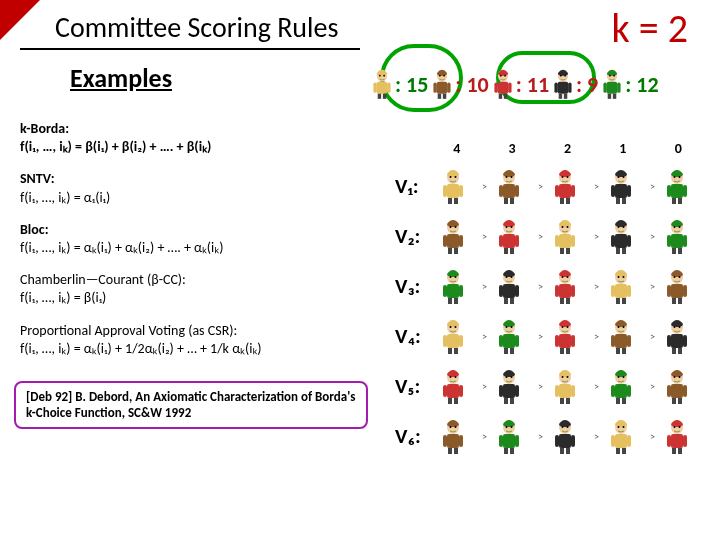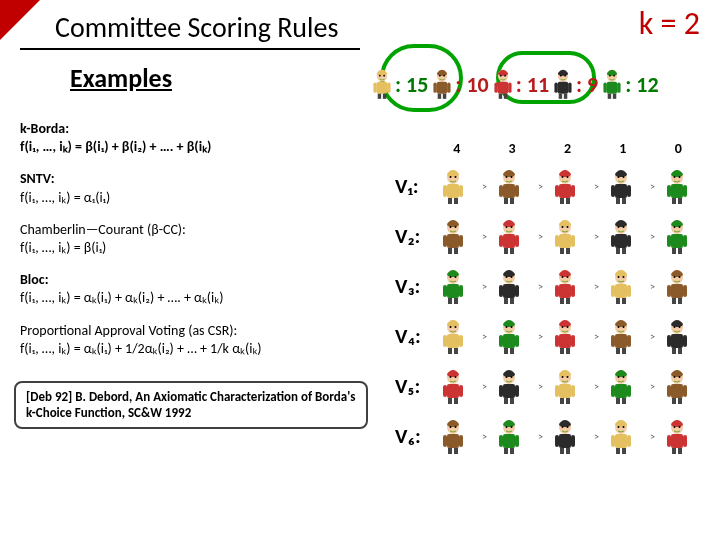--- a/index.html
+++ b/index.html
@@ -1,39 +1,39 @@
 <!DOCTYPE html>
 <html><head>
 <meta charset="utf-8">
 <style>
   html, body { margin: 0; padding: 0; width: 720px; height: 540px; font-family: Calibri, Arial, sans-serif; background: #fff; overflow: hidden; }
   .slide { position: relative; width: 720px; height: 449px; }
   .red-triangle { position: absolute; top: 0; left: 0; width: 0; height: 0; border-top: 40px solid #c00000; border-right: 40px solid transparent; }
   .title { position: absolute; top: 10px; left: 55px; font-size: 28px; color: #000; }
   .title-underline { position: absolute; top: 48px; left: 20px; width: 340px; border-bottom: 2px solid #000; }
-  .k2 { position: absolute; top: 4px; right: 20px; font-size: 32px; color: #c00000; font-weight: 400; }
+  .k2 { position: absolute; top: 4px; right: 32px; font-size: 40px; color: #c00000; font-weight: 400; }
   .examples { position: absolute; top: 62px; left: 70px; font-size: 26px; text-decoration: underline; font-weight: bold; text-align: right; }
 
   .scores-row { position: absolute; top: 60px; left: 370px; right: 12px; height: 46px; display: flex; align-items: center; gap: 2px; font-size: 22px; font-weight: bold; }
   .score-item { display: inline-flex; align-items: flex-end; gap: 1px; }
   .score-item .pic { width: 24px; height: 30px; }
   .score-green { color: #007a00; }
   .score-blk  { color: #b91c1c; }
 
   
   .circle-grp { position: absolute; border: 4px solid #00a300; border-radius: 34px; }
   .circle1 { top: 44px; left: 380px; width: 75px; height: 60px; }
   .circle2 { top: 51px; left: 496px; width: 92px; height: 45px; }
 
   
   .rules { position: absolute; top: 120px; left: 20px; width: 330px; font-size: 14px; line-height: 1.3; }
   .rule { margin-bottom: 14px; }
   .rule b { font-weight: bold; }
 
-  .cite-box { position: absolute; left: 14px; bottom: 20px; width: 330px; border: 2px solid #404040; border-radius: 8px; padding: 6px 10px; font-size: 13px; line-height: 1.25; }
+  .cite-box { position: absolute; left: 14px; bottom: 20px; width: 330px; border: 2px solid #a21caf; border-radius: 8px; padding: 6px 10px; font-size: 13px; line-height: 1.25; }
 
   
   .grid { position: absolute; top: 140px; left: 395px; right: 14px; }
   .col-headers { display: flex; margin-left: 34px; gap: 0; font-weight: bold; font-size: 14px; margin-bottom: 4px; }
   .col-headers span { width: 56px; text-align: center; }
   .voter-row { display: flex; align-items: center; height: 50px; }
   .vlabel { width: 30px; font-size: 21px; font-weight: bold; }
   .cells { display: flex; gap: 0; align-items: center; }
   .cell { width: 56px; display: flex; align-items: center; justify-content: center; position: relative; }
   .cell .figwrap { width: 28px; height: 36px; }
@@ -134,26 +134,26 @@
   <div class="rules">
     <div class="rule">
       <b>k-Borda:</b><br>
       <b>f(i₁, …, iₖ) = β(i₁) + β(i₂) + …. + β(iₖ)</b>
     </div>
     <div class="rule">
       <b>SNTV:</b><br>
       <span>f(i₁, …, iₖ) = α₁(i₁)</span>
     </div>
     <div class="rule">
+      <b>Bloc:</b><br>
+      <span>f(i₁, …, iₖ) = αₖ(i₁) + αₖ(i₂) + …. + αₖ(iₖ)</span>
+    </div>
+    <div class="rule">
       <span>Chamberlin—Courant (β-CC):</span><br>
       <span>f(i₁, …, iₖ) = β(i₁)</span>
-    </div>
-    <div class="rule">
-      <b>Bloc:</b><br>
-      <span>f(i₁, …, iₖ) = αₖ(i₁) + αₖ(i₂) + …. + αₖ(iₖ)</span>
     </div>
     <div class="rule">
       <span>Proportional Approval Voting (as CSR):</span><br>
       <span>f(i₁, …, iₖ) = αₖ(i₁) + 1/2αₖ(i₂) + … + 1/k αₖ(iₖ)</span>
     </div>
   </div>
 
   <div class="cite-box">
     <b>[Deb 92] B. Debord, An Axiomatic Characterization of Borda's k-Choice Function, SC&amp;W 1992</b>
   </div>

